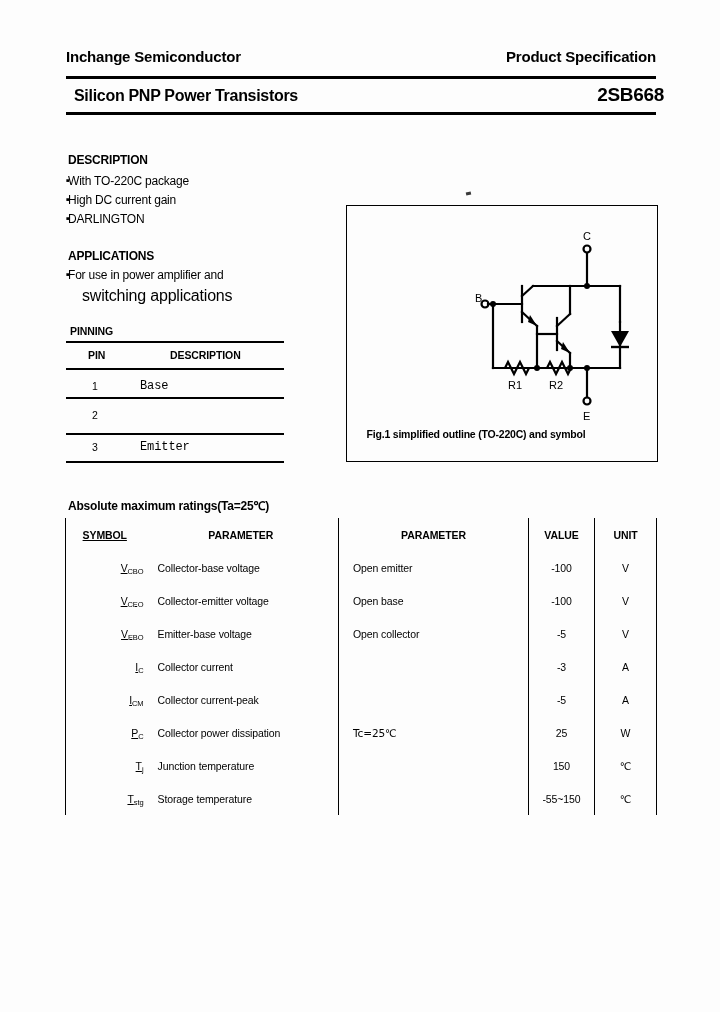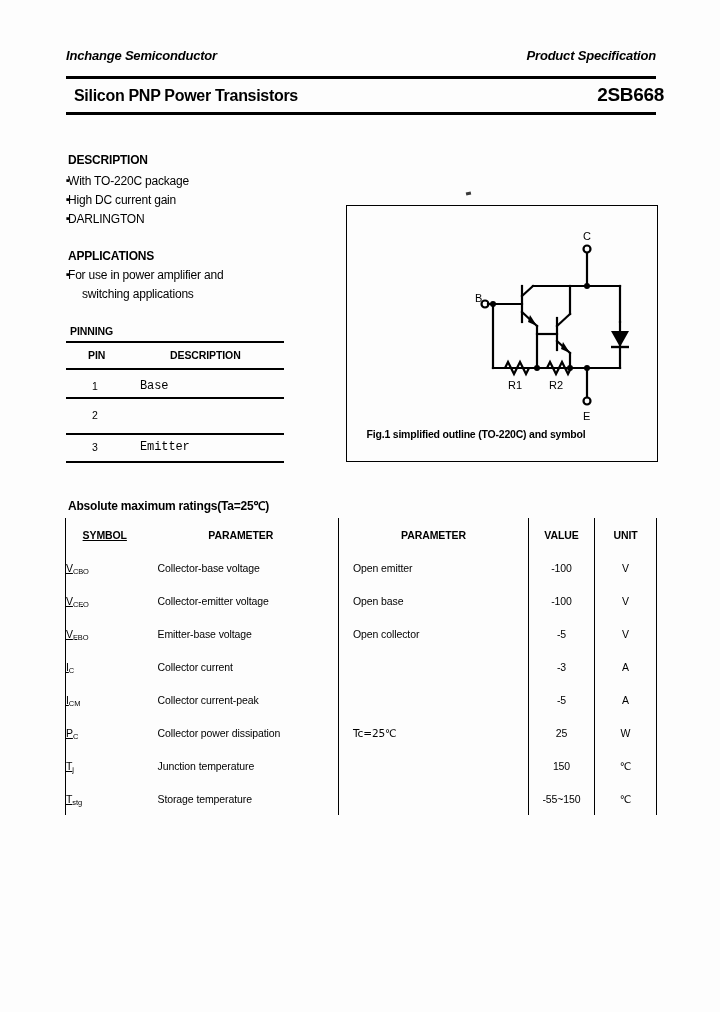--- a/index.html
+++ b/index.html
@@ -27,24 +27,23 @@
   
   .hdr-row {
     position: absolute;
     left: 66px; top: 48px;
     width: 590px;
     display: flex;
     justify-content: space-between;
     align-items: baseline;
   }
   .hdr-left, .hdr-right {
-    font-size: 13px;
+    font-size: 15px;
     font-weight: bold;
     letter-spacing: -0.2px;
-    font-style: italic;
   }
   .rule-thick {
     position: absolute;
     left: 66px;
     width: 590px;
     height: 3px;
     background: #000;
   }
   #rule1 { top: 76px; }
   #rule2 { top: 112px; }
@@ -89,21 +88,21 @@
     position: absolute;
     left: -2px; top: 1px;
     font-size: 11px;
     font-weight: bold;
     line-height: 1;
   }
   #d1 { top: 174px; }
   #d2 { top: 193px; }
   #d3 { top: 212px; }
   #a1 { top: 268px; }
-  #a2 { position: absolute; left: 82px; top: 287px; font-size: 12px; letter-spacing: -0.2px; }
+  #a2 { position: absolute; left: 82px; top: 287px; font-size: 16px; letter-spacing: -0.2px; }
 
   
   #pinning-title {
     position: absolute;
     left: 70px; top: 325px;
     font-size: 10.5px;
     font-weight: bold;
     letter-spacing: -0.1px;
   }
   .pin-rule {
@@ -200,21 +199,21 @@
     height: 0;
     padding: 0;
     border-top: 1.6px solid #000;
   }
   .body-row td {
     height: 33px;
     font-size: 10.5px;
     letter-spacing: -0.1px;
     vertical-align: middle;
   }
-  .c-symbol { text-align: left; width: 78px; }
+  .c-symbol { text-align: right; width: 78px; }
   .c-param  { text-align: left;   width: 195px; padding-left: 14px !important; }
   .c-cond   { text-align: left;   width: 190px; padding-left: 14px !important; }
   .c-value  { text-align: center; width: 66px; }
   .c-unit   { text-align: center; width: 62px; }
 
   sub { font-size: 7.5px; vertical-align: baseline; position: relative; top: 2px; }
   .degc { font-family: "DejaVu Sans", sans-serif; }
 </style>
 </head>
 <body>

